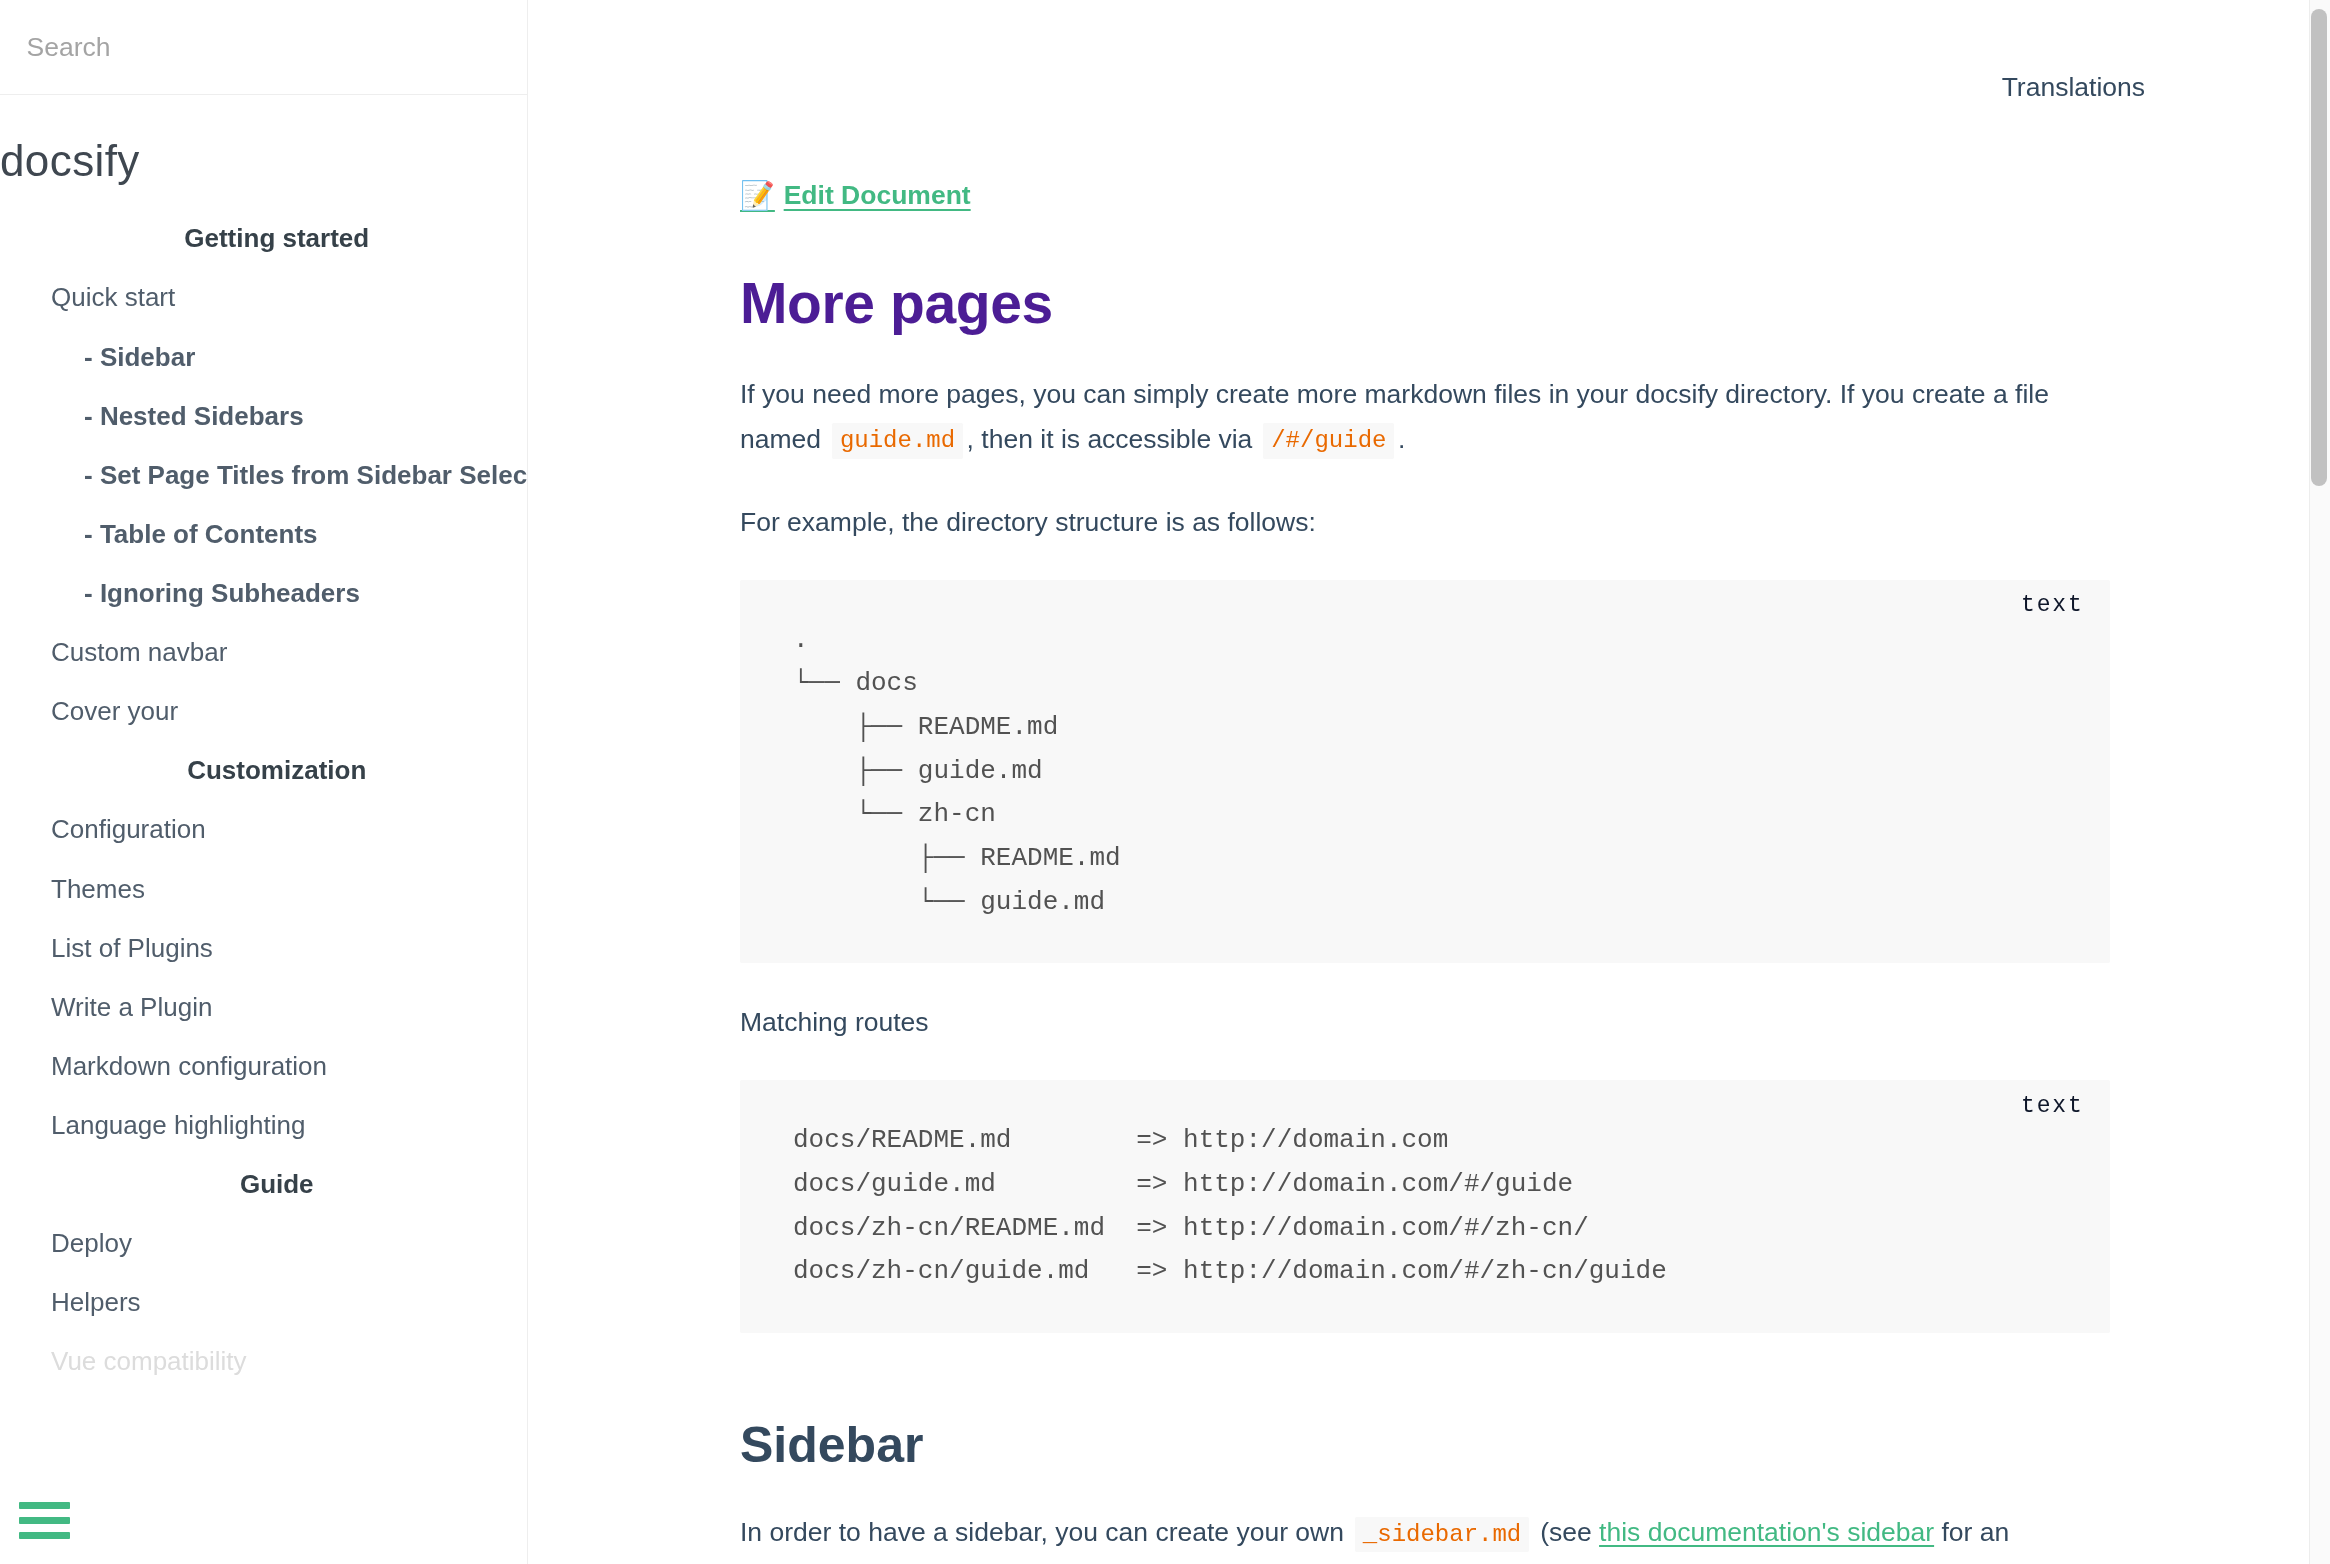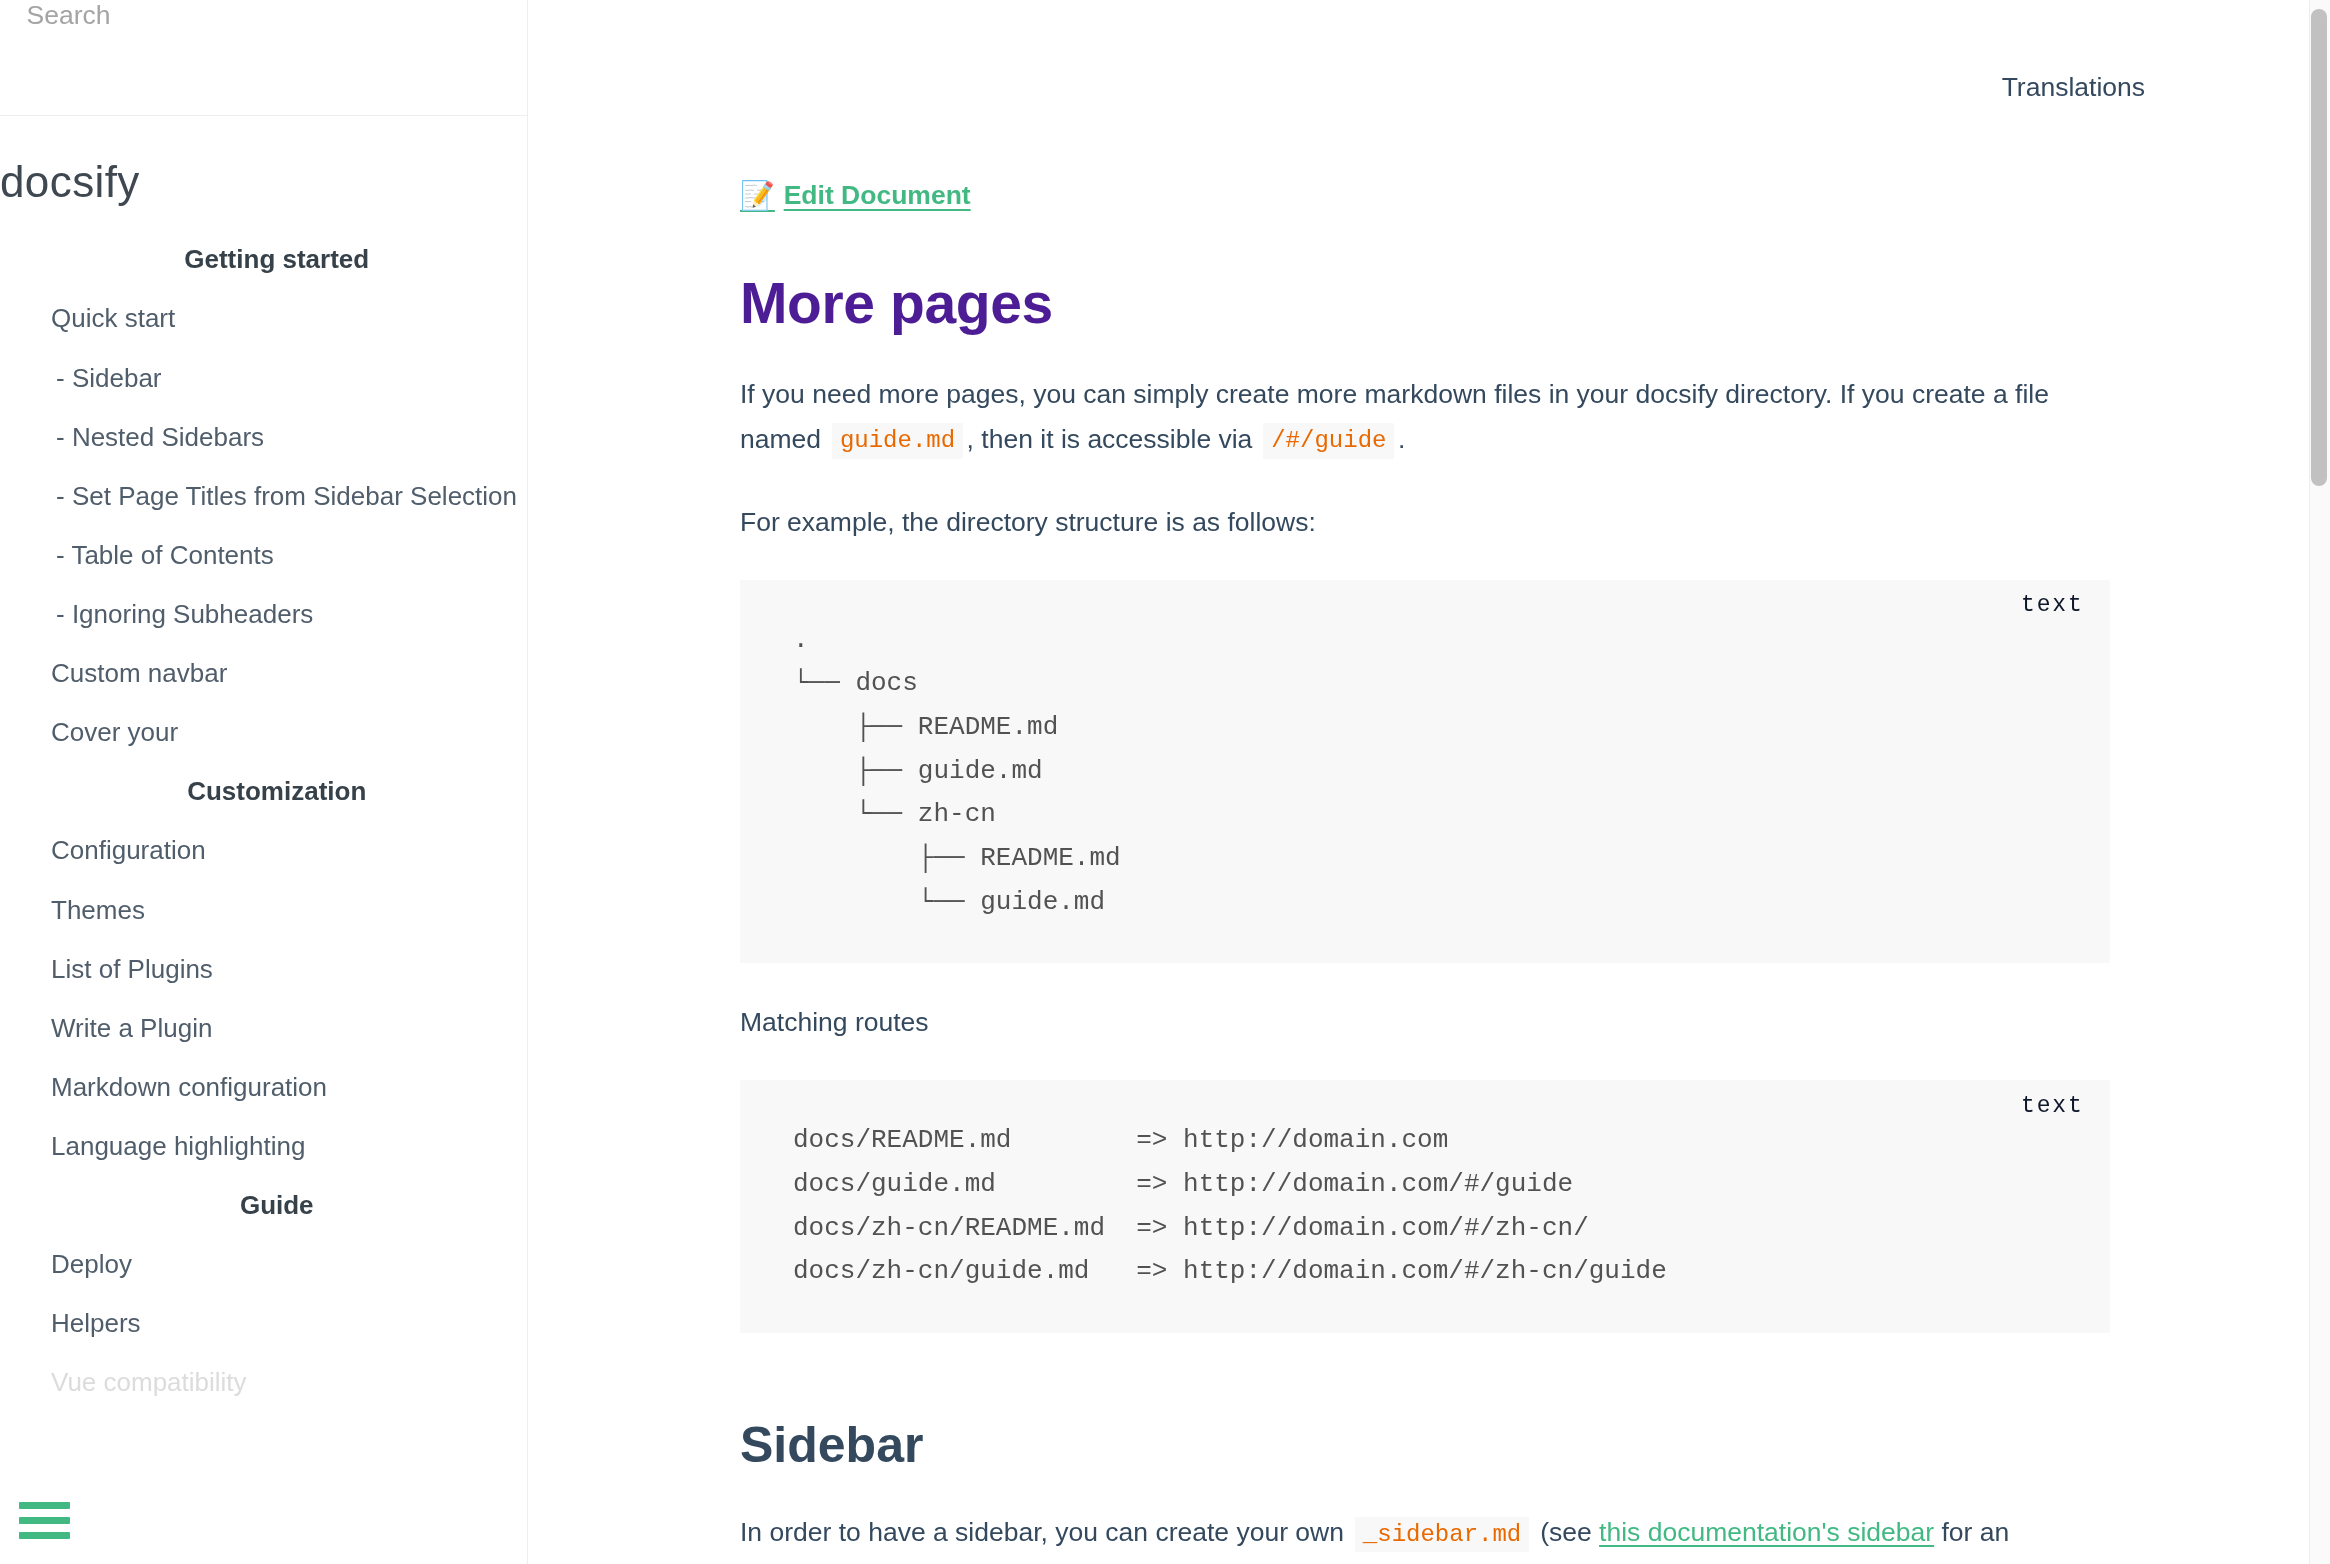--- a/index.html
+++ b/index.html
@@ -25,24 +25,24 @@
     position: absolute;
     left: 0; top: 0;
     width: 528px;
     height: 1565px;
     background: #ffffff;
     border-right: 1.8px solid #eeeeee;
     overflow: hidden;
   }
 
   .search-box {
-    height: 116px;
+    height: 95px;
     border-bottom: 1.8px solid #eeeeee;
     display: flex;
-    align-items: flex-start;
+    align-items: center;
     padding: 0 26.5px;
   }
   .search-input {
     width: 100%;
     border: none;
     outline: none;
     background: transparent;
     font-family: "Liberation Sans", sans-serif;
     font-size: 26.5px;
     color: #3f4750;
@@ -70,21 +70,21 @@
   .nav-item {
     font-size: 26px;
     font-weight: 400;
     color: #505d6b;
     padding: 13.3px 0 13.3px 51px;
     line-height: 1.25;
     cursor: pointer;
     position: relative;
     white-space: nowrap;
   }
-  .nav-item.level2 { padding-left: 56px; }
+  .nav-item.level2 { padding-left: 84px; font-weight: bold; }
 
   .nav-item.active {
     color: #42b983;
     font-weight: 600;
   }
   .nav-item.active::after {
     content: "";
     position: absolute;
     right: -1.8px;
     top: 5.3px;

